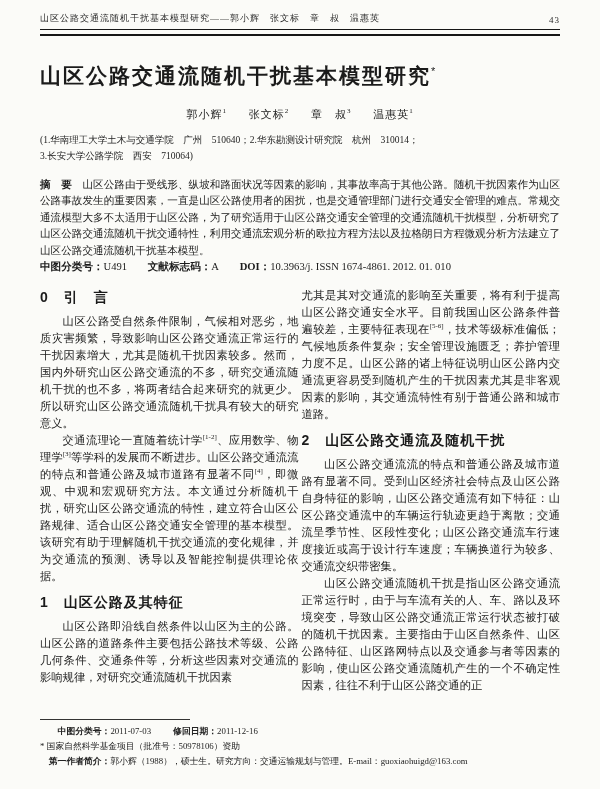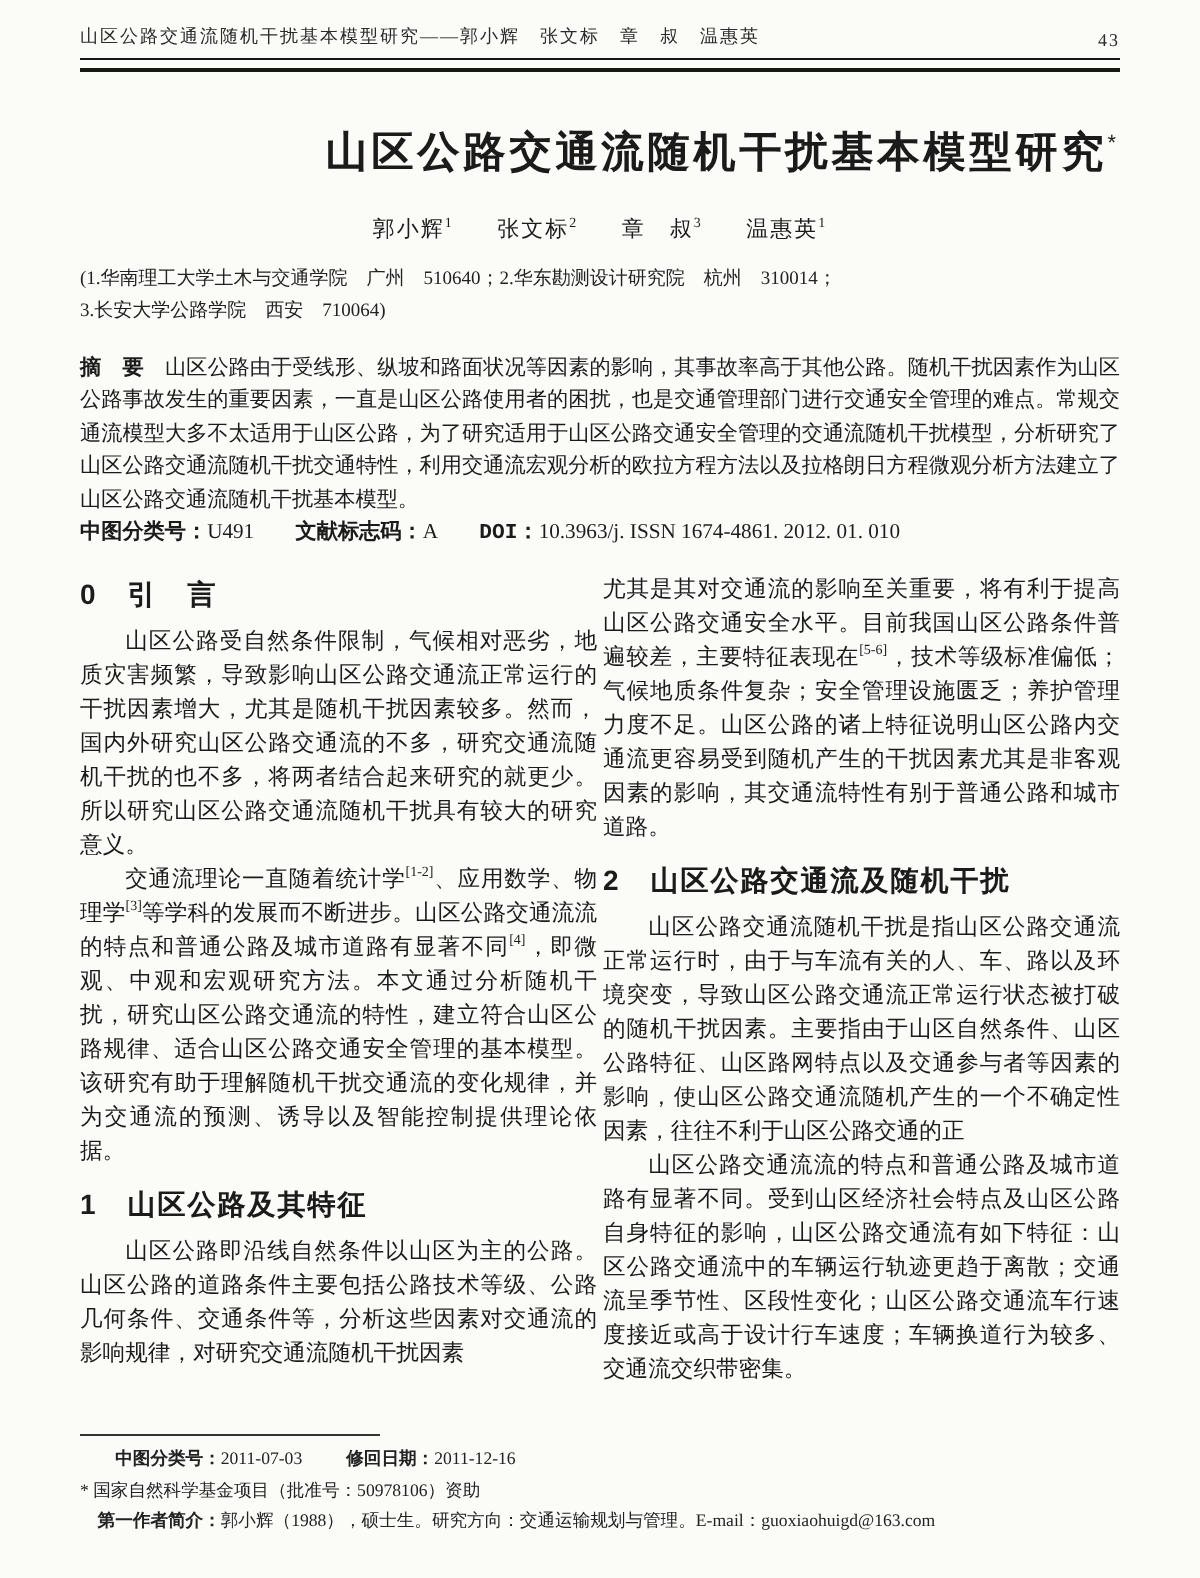--- a/index.html
+++ b/index.html
@@ -17,35 +17,35 @@
   
   .running-header {
     display:flex; justify-content:space-between; align-items:flex-end;
     font-size:9px; letter-spacing:1px; color:#2a2a2a;
     padding-bottom:4px;
   }
   .header-rule { height:4px; border-top:1.2px solid #161616; border-bottom:2px solid #161616; }
 
   
   .paper-title {
-    margin:26px 0 0 0; text-align:right;
+    margin:26px 0 0 0; text-align:left;
     font-family:"Liberation Sans","DejaVu Sans",sans-serif;
     font-size:21px; font-weight:bold; letter-spacing:2px;
   }
   .paper-title sup { font-size:11px; font-weight:normal; }
   .authors-line { margin-top:17px; text-align:center; font-size:11px; letter-spacing:1px; }
   .authors-line .author { margin:0 9px; white-space:nowrap; }
   .authors-line sup { font-size:7px; vertical-align:super; }
   .affiliations { margin-top:10px; font-size:9.5px; line-height:16px; color:#222; }
 
   
   .abstract-block { margin-top:13px; font-size:10.6px; line-height:16.4px; text-align:justify; }
   .abstract-block p { margin:0; }
   .lbl {
-    font-family:Liberation Mono, monospace;
+    font-family:Liberation Serif, serif;
     font-weight:bold;
   }
   .kw-line { margin-top:1px; }
   .meta-line { margin-top:1px; }
   .meta-line .pair { margin-right:18px; }
 
   
   .columns { display:flex; gap:3px; margin-top:12px; }
   .col { flex:1; min-width:0; font-size:11.3px; line-height:17px; text-align:justify; }
   .col p { margin:0; text-indent:2em; }
@@ -109,22 +109,22 @@
       <div class="sec-heading first">0　引　言</div>
       <p>山区公路受自然条件限制，气候相对恶劣，地质灾害频繁，导致影响山区公路交通流正常运行的干扰因素增大，尤其是随机干扰因素较多。然而，国内外研究山区公路交通流的不多，研究交通流随机干扰的也不多，将两者结合起来研究的就更少。所以研究山区公路交通流随机干扰具有较大的研究意义。</p>
       <p><span>交通流理论一直随着统计学</span><sup>[1-2]</sup><span>、应用数学、物理学</span><sup>[3]</sup><span>等学科的发展而不断进步。山区公路交通流流的特点和普通公路及城市道路有显著不同</span><sup>[4]</sup><span>，即微观、中观和宏观研究方法。本文通过分析随机干扰，研究山区公路交通流的特性，建立符合山区公路规律、适合山区公路交通安全管理的基本模型。该研究有助于理解随机干扰交通流的变化规律，并为交通流的预测、诱导以及智能控制提供理论依据。</span></p>
       <div class="sec-heading">1　山区公路及其特征</div>
       <p>山区公路即沿线自然条件以山区为主的公路。山区公路的道路条件主要包括公路技术等级、公路几何条件、交通条件等，分析这些因素对交通流的影响规律，对研究交通流随机干扰因素</p>
     </div>
 
     <div class="col">
       <p class="no-indent"><span>尤其是其对交通流的影响至关重要，将有利于提高山区公路交通安全水平。目前我国山区公路条件普遍较差，主要特征表现在</span><sup>[5-6]</sup><span>，技术等级标准偏低；气候地质条件复杂；安全管理设施匮乏；养护管理力度不足。山区公路的诸上特征说明山区公路内交通流更容易受到随机产生的干扰因素尤其是非客观因素的影响，其交通流特性有别于普通公路和城市道路。</span></p>
       <div class="sec-heading">2　山区公路交通流及随机干扰</div>
+      <p>山区公路交通流流的特点和普通公路及城市道路有显著不同。受到山区经济社会特点及山区公路自身特征的影响，山区公路交通流有如下特征：山区公路交通流中的车辆运行轨迹更趋于离散；交通流呈季节性、区段性变化；山区公路交通流车行速度接近或高于设计行车速度；车辆换道行为较多、交通流交织带密集。</p>
       <p>山区公路交通流随机干扰是指山区公路交通流正常运行时，由于与车流有关的人、车、路以及环境突变，导致山区公路交通流正常运行状态被打破的随机干扰因素。主要指由于山区自然条件、山区公路特征、山区路网特点以及交通参与者等因素的影响，使山区公路交通流随机产生的一个不确定性因素，往往不利于山区公路交通的正</p>
-      <p>山区公路交通流流的特点和普通公路及城市道路有显著不同。受到山区经济社会特点及山区公路自身特征的影响，山区公路交通流有如下特征：山区公路交通流中的车辆运行轨迹更趋于离散；交通流呈季节性、区段性变化；山区公路交通流车行速度接近或高于设计行车速度；车辆换道行为较多、交通流交织带密集。</p>
     </div>
 
   </div>
 
   <div class="footnotes">
     <div class="foot-rule"></div>
     <div class="foot-dates">
       <span class="lbl">中图分类号：</span><span>2011-07-03</span><span class="gap"></span><span class="lbl">修回日期：</span><span>2011-12-16</span>
     </div>
     <div class="foot-fund">* 国家自然科学基金项目（批准号：50978106）资助</div>

